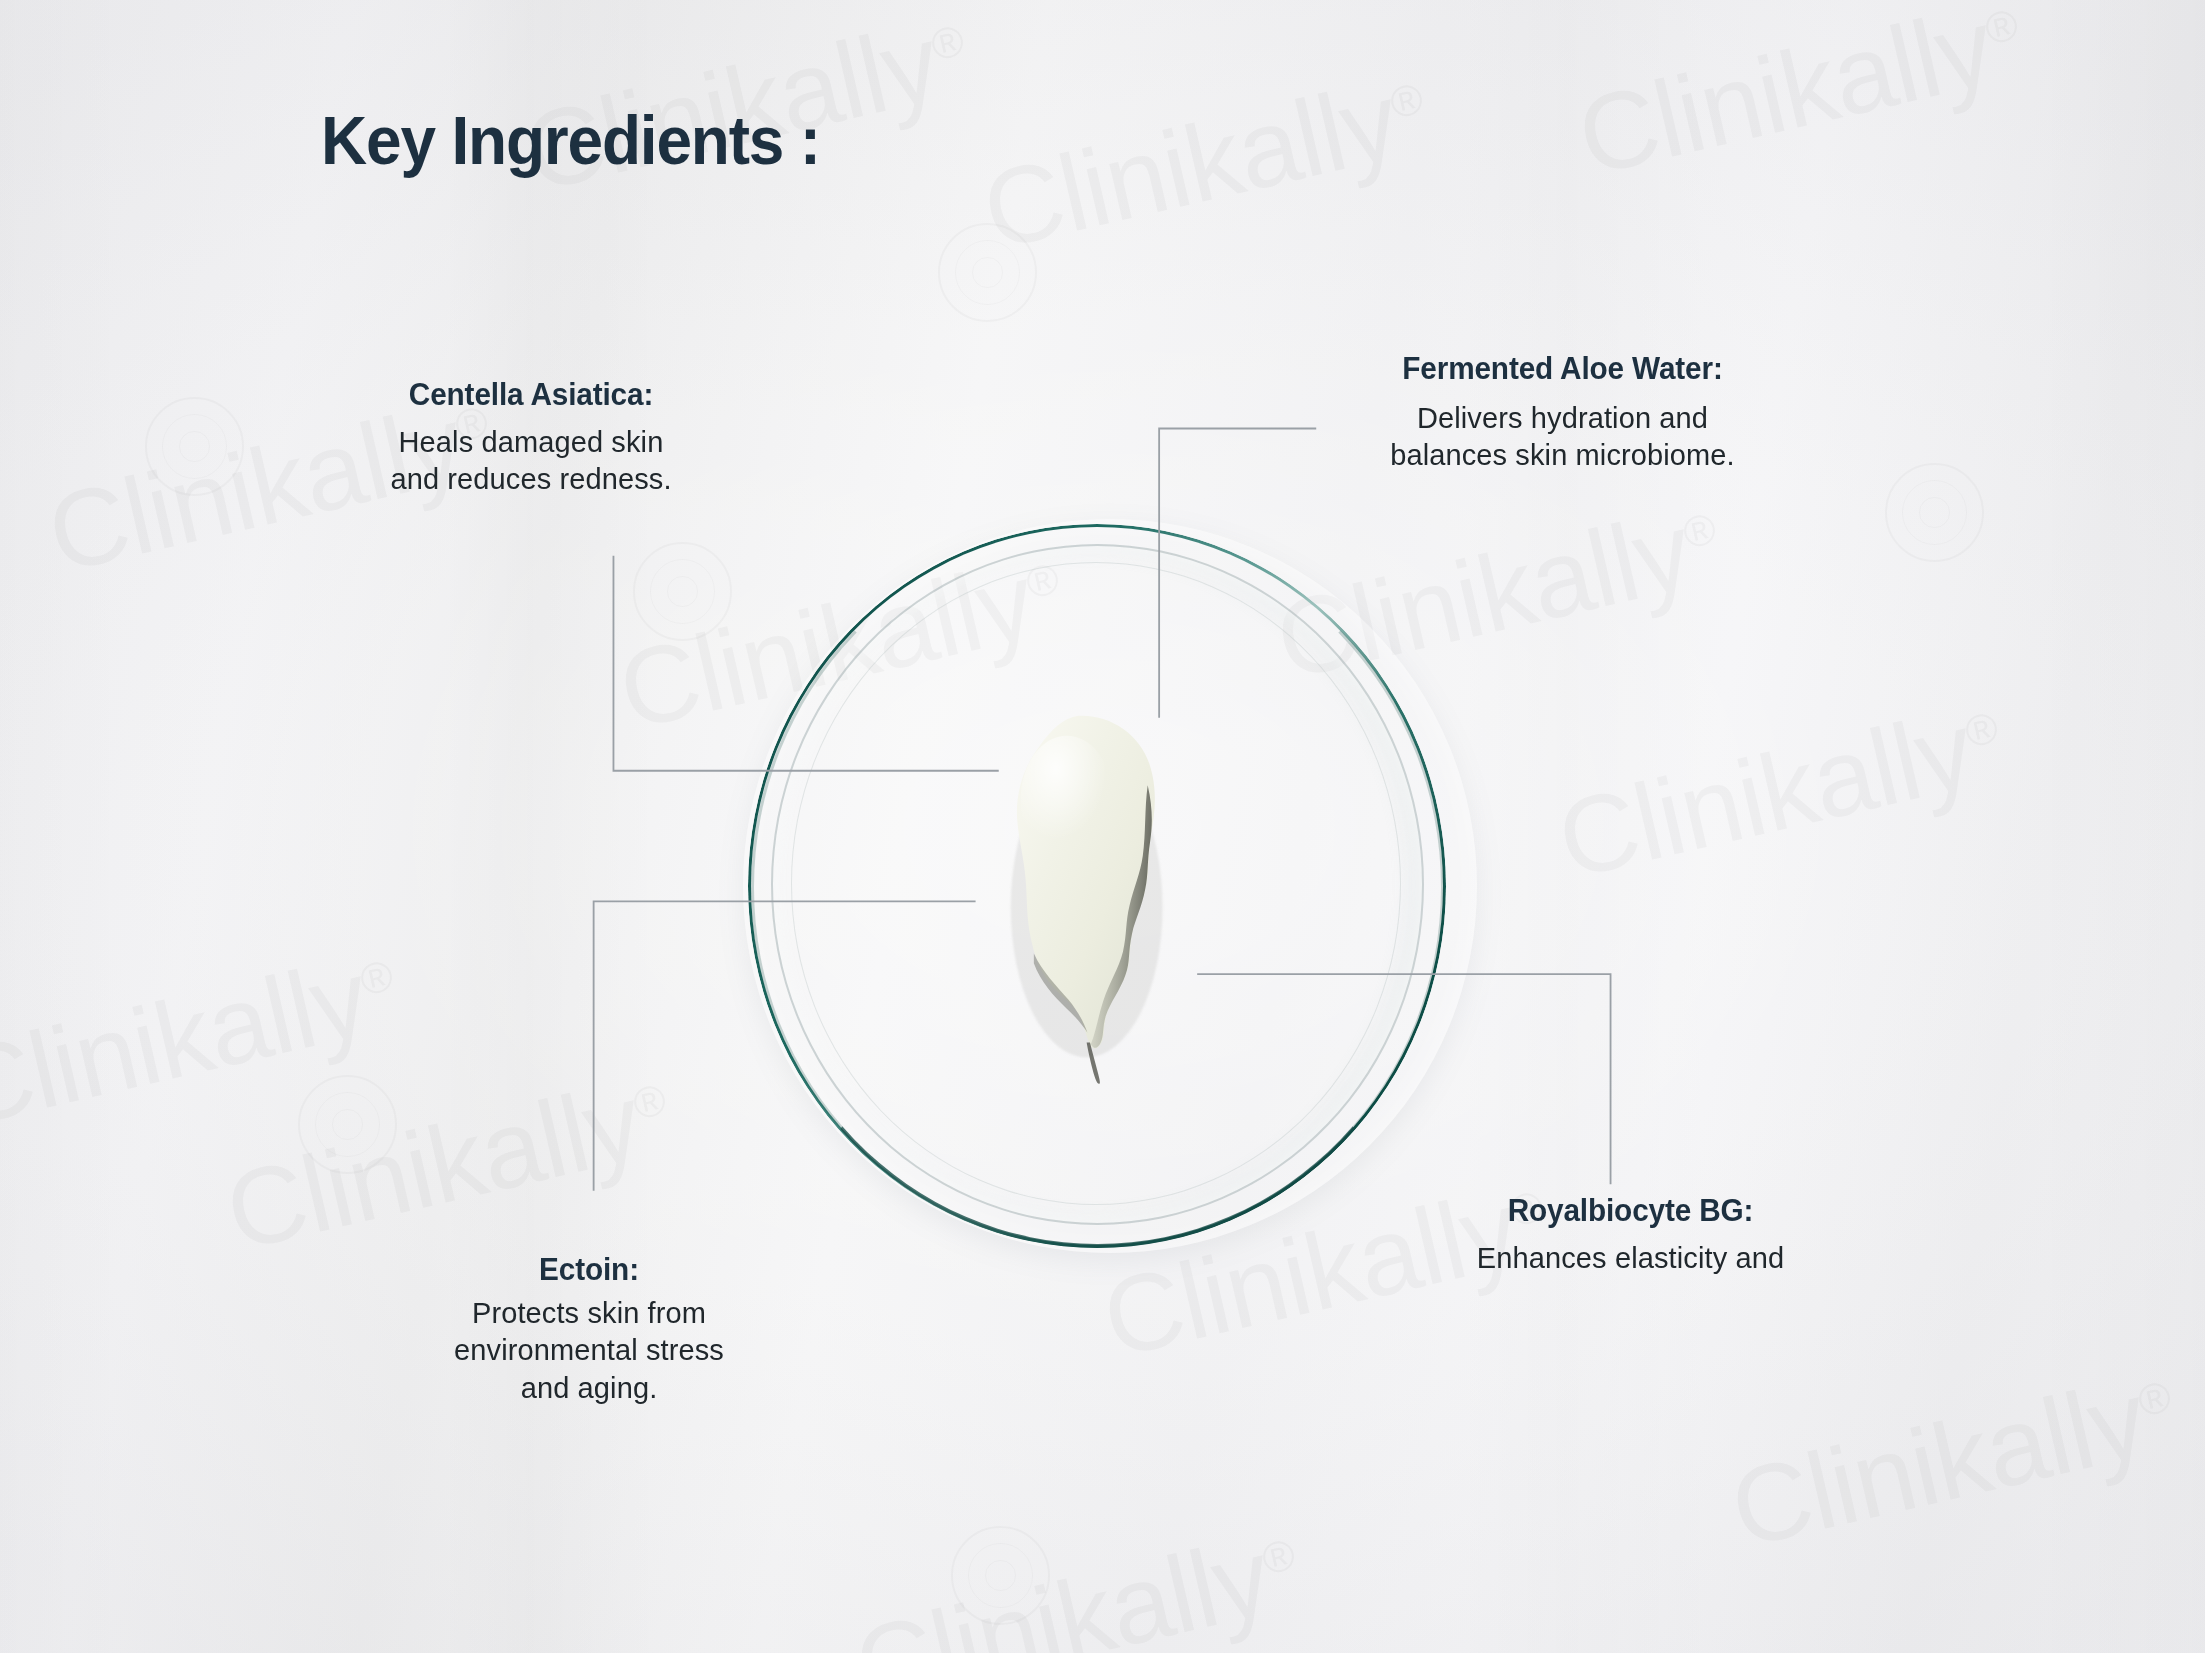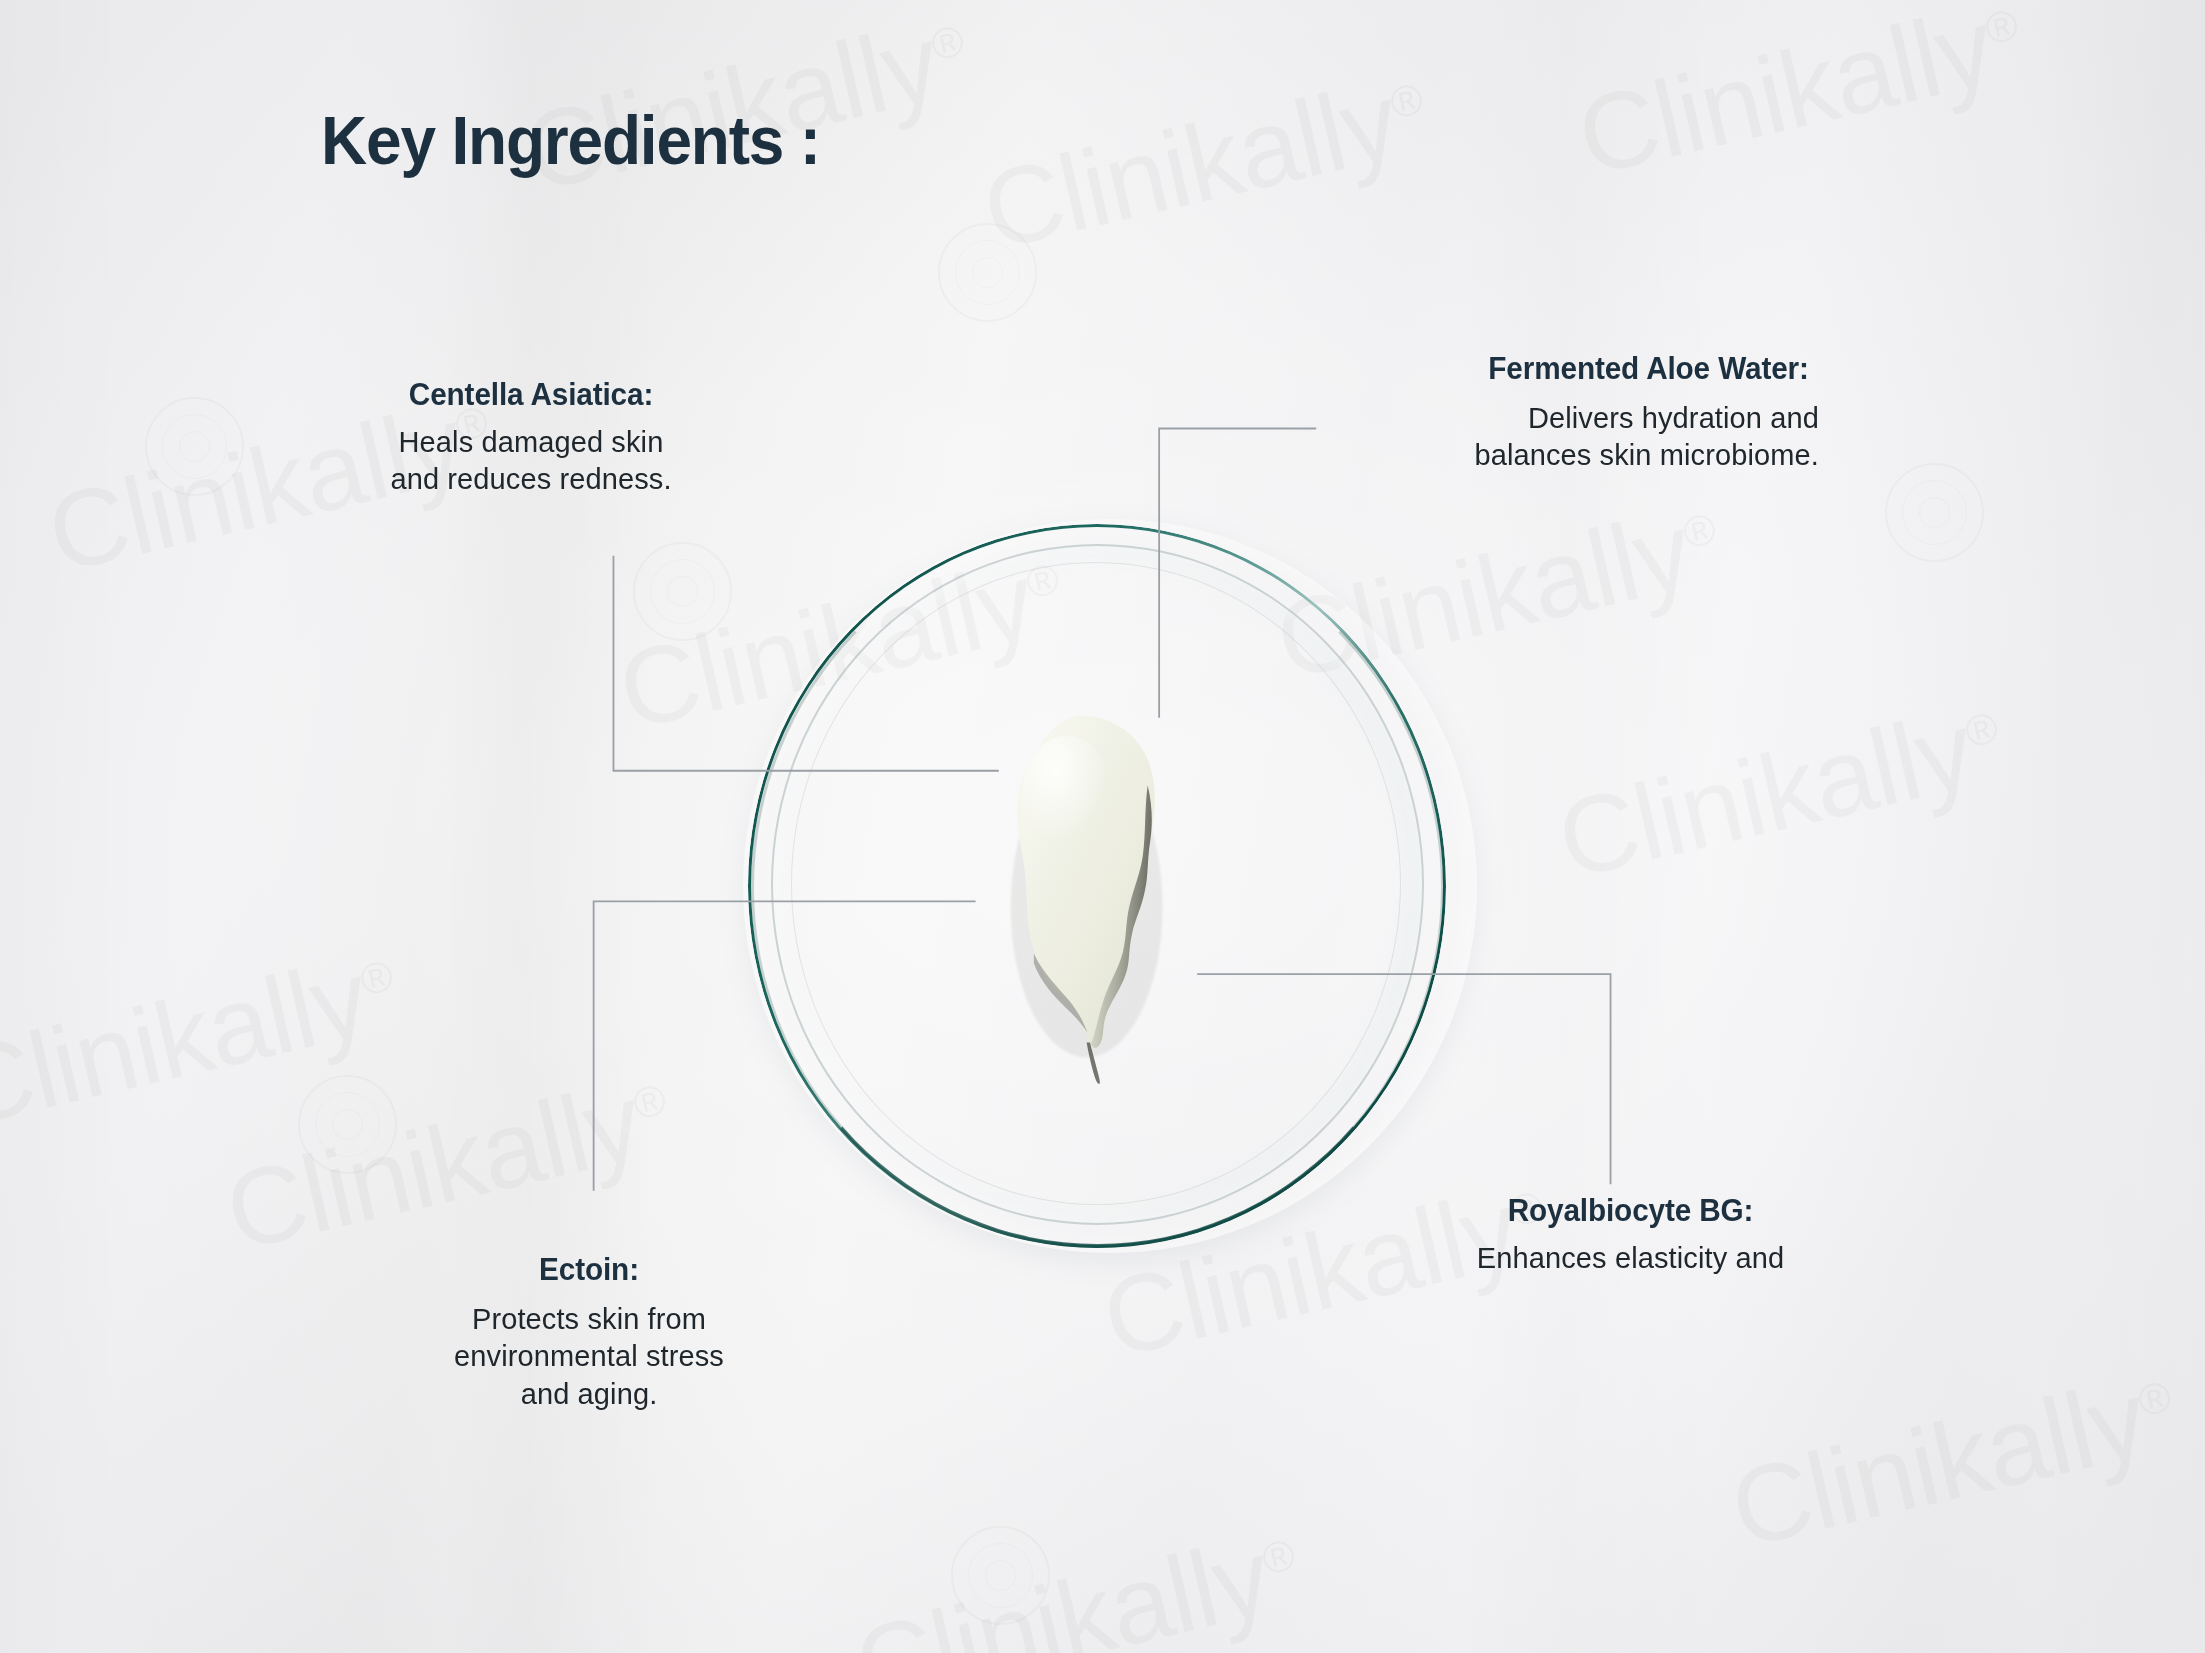--- a/index.html
+++ b/index.html
@@ -208,25 +208,25 @@
     color:#20272c;
     line-height:1.30;
     letter-spacing:0.004em;
   }
   .label .body div { white-space:nowrap; }
 
   #label-centella { left:316px;  top:377px;  text-align:center; width:430px; }
   #label-centella .head { text-align:center; }
   #label-centella .body { margin-top:10px; }
 
-  #label-aloe { left:1306px; top:351px; text-align:right; width:513px; }
+  #label-aloe { left:1306px; top:351px; text-align:center; width:513px; }
   #label-aloe .body { margin-top:12px; }
 
   #label-ectoin { left:374px; top:1252px; text-align:center; width:430px; }
-  #label-ectoin .body { margin-top:12px; }
+  #label-ectoin .body { margin-top:6px; }
 
   #label-royal { left:1374px; top:1193px; text-align:center; width:513px; }
   #label-royal .body { margin-top:10px; }
 </style>
 </head>
 <body>
 
 <div id="canvas">
 
   <div id="bands"></div>

